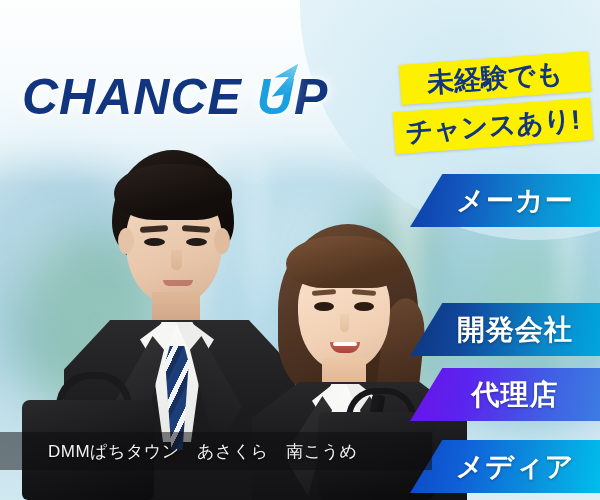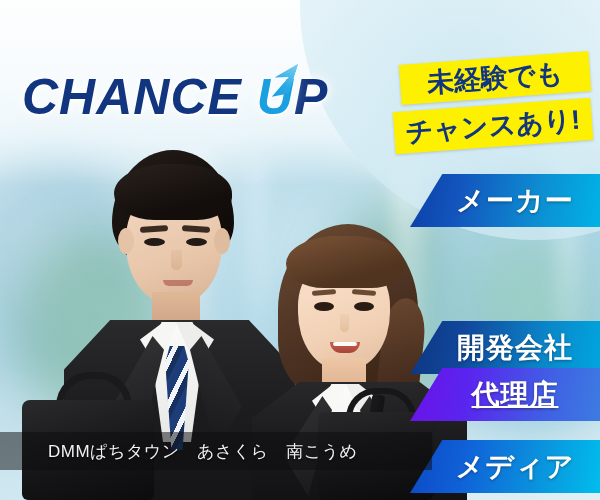--- a/index.html
+++ b/index.html
@@ -339,22 +339,22 @@
     font-weight: 700;
     letter-spacing: 1px;
     text-shadow: 0 1px 3px rgba(0,0,0,.35);
     box-sizing: border-box;
     padding-left: 20px;
     white-space: nowrap;
     cursor: pointer;
   }
   .nav-1 { top: 166px; background: linear-gradient(100deg, #0b3fa8 0%, #1355bd 26%, #0d8fd2 68%, #00b3e6 100%); margin-top: 8px; }
   .nav-2 { top: 242px; background: linear-gradient(100deg, #5512e8 0%, #4a2cf0 32%, #3a63e8 72%, #3f8ae8 100%); }
-  .nav-3 { top: 321px; background: linear-gradient(100deg, #0d357f 0%, #11479c 28%, #0b86c9 70%, #00a6df 100%); }
-  .nav-4 { top: 368px; background: linear-gradient(100deg, #6b12e8 0%, #5a24ef 30%, #4060e4 72%, #3c7ce2 100%); text-decoration: underline; }
+  .nav-3 { top: 303px; background: linear-gradient(100deg, #0d357f 0%, #11479c 28%, #0b86c9 70%, #00a6df 100%); }
+  .nav-4 { top: 368px; background: linear-gradient(100deg, #6b12e8 0%, #5a24ef 30%, #4060e4 72%, #3c7ce2 100%); }
   .nav-5 { top: 431px; background: linear-gradient(100deg, #0b49c4 0%, #1060d8 28%, #0a96de 70%, #00bdec 100%); margin-top: 9px; }
 
   
   .credit-band {
     position: absolute;
     left: 0; bottom: 30px;
     width: 432px;
     height: 38px;
     background: rgba(12,12,14,.5);
     display: flex;

